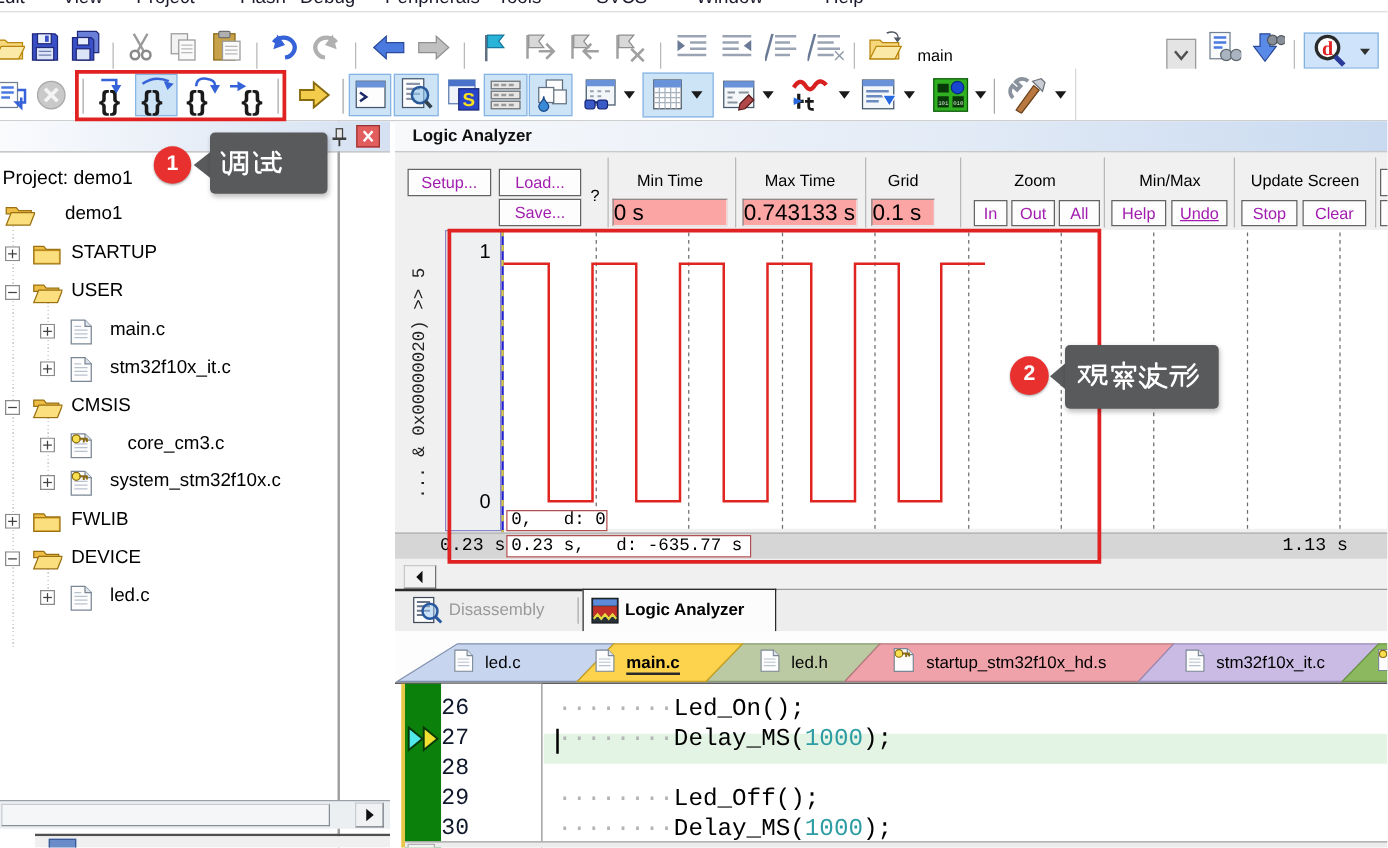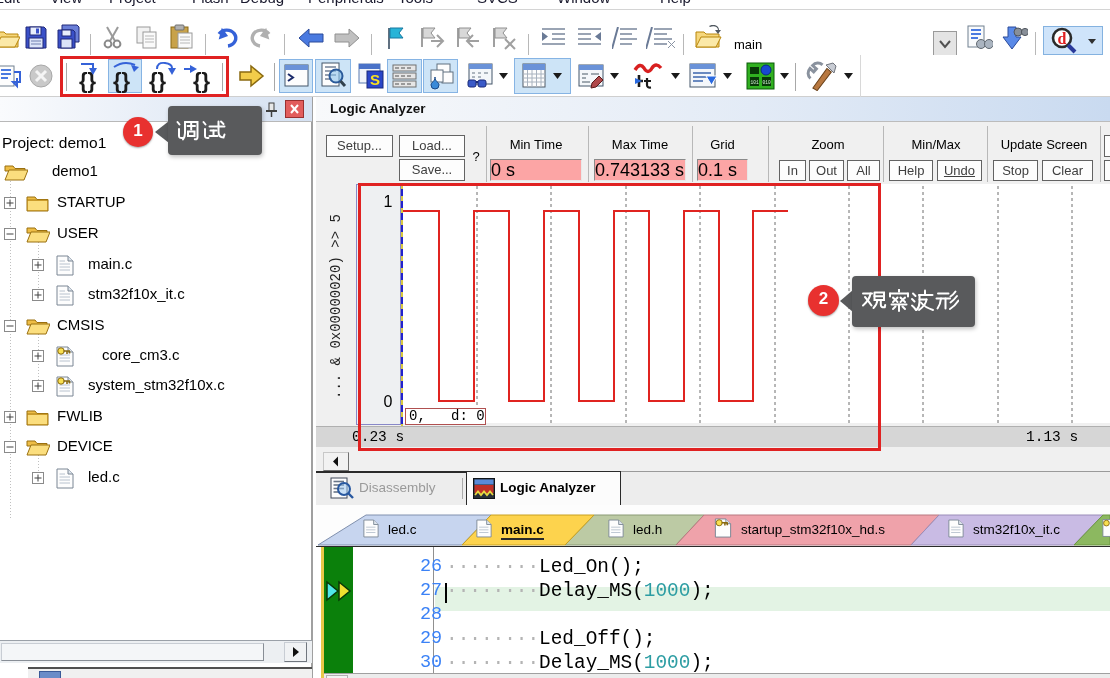--- a/index.html
+++ b/index.html
@@ -1,19 +1,19 @@
 <!DOCTYPE html>
 <html><head>
 <meta charset="utf-8">
 <style>
   html,body{margin:0;padding:0;}
   body{width:1110px;height:678px;overflow:hidden;font-family:"Liberation Sans",sans-serif;background:#fff;position:relative;}
   .abs{position:absolute;}
   .sep1{position:absolute;width:1px;background:#b8b8b8;}
-  .btn{position:absolute;background:#fdfdfd;border:1px solid #636363;font-size:13px;color:#404040;text-align:center;box-sizing:border-box;}
+  .btn{position:absolute;background:#fdfdfd;border:1px solid #636363;font-size:13px;color:#a21caf;text-align:center;box-sizing:border-box;}
   .vbox{position:absolute;background:#fca5a5;border:1px solid #8a8a8a;border-right-color:#e8e8e8;border-bottom-color:#e8e8e8;font-size:18px;color:#000;text-align:left;box-sizing:border-box;}
   .lbl{position:absolute;font-size:13px;color:#000;text-align:center;}
   .mono{font-family:"Liberation Mono",monospace;}
 </style>
 </head>
 <body>
 
 <div class="abs" style="left:0;top:0;width:1110px;height:9px;background:#fff;border-bottom:1px solid #d4d4d4;overflow:hidden;">
   <div class="abs" style="top:-11px;font-size:15px;color:#1a1a2e;white-space:nowrap;">
     <span class="abs" style="left:-6px;">Edit</span>
@@ -415,21 +415,21 @@
     <path d="M10 3 C6 3 3 6 3 10 L8 10 L8 14 L3 14 C3 18 6 21 10 21" fill="none" stroke="#8a929e" stroke-width="3" transform="rotate(42 12 12)"></path>
     <path d="M6 26 L22 8 L26 12 L10 29 Z" fill="#b87840" stroke="#6a4018" transform="rotate(-6 16 18)"></path>
     <path d="M20 4 L27 2 L30 5 L28 12 Z" fill="#c8ccd4" stroke="#70747c"></path>
   </svg>
   <svg class="abs" style="left:843px;top:17px;" width="11" height="9" viewBox="0 0 11 9">
       <path d="M1 1 L5.5 7 L10 1 Z" fill="#1a1a1a"></path>
     </svg>
   <div class="sep1" style="left:860px;top:0px;height:42px;background:#d8d8d8;"></div>
 </div>
 
-<div id="leftpanel" class="abs" style="left:0;top:97px;width:313px;height:581px;background:#fff;border-right:2px solid #a0a0a0;box-sizing:border-box;">
+<div id="leftpanel" class="abs" style="left:0;top:97px;width:272px;height:581px;background:#fff;border-right:2px solid #a0a0a0;box-sizing:border-box;">
 
   <div class="abs" style="left:0;top:0;width:312px;height:25px;background:linear-gradient(to right,#fafbfd,#d5e1f2);border-bottom:1px solid #b8b8b8;box-sizing:border-box;">
     <svg class="abs" style="left:263px;top:4px;" width="16" height="17" viewBox="0 0 16 17">
       <rect x="6" y="2" width="5" height="8" fill="#e8e8e8" stroke="#404040"></rect>
       <line x1="3" y1="10" x2="14" y2="10" stroke="#404040" stroke-width="2"></line>
       <line x1="8.5" y1="10" x2="8.5" y2="16" stroke="#404040" stroke-width="1.5"></line>
     </svg>
     <div class="abs" style="left:285px;top:3px;width:19px;height:18px;background:#e25d5d;border:1px solid #9a3030;box-sizing:border-box;">
       <svg width="17" height="16" viewBox="0 0 17 16">
           <g stroke="#fff" stroke-width="2">
@@ -664,20 +664,21 @@
       <line x1="1" y1="0" x2="1" y2="242" stroke="#2222cc" stroke-width="2"></line>
       <line x1="1" y1="0" x2="1" y2="242" stroke="#d8c840" stroke-width="2" stroke-dasharray="5 7"></line>
       <polyline fill="none" stroke="#e02420" stroke-width="2" points="2,27 38,27 38,217 73,217 73,27 108,27 108,217 143,217 143,27 178,27 178,217 213,217 213,27 248,27 248,217 283,217 283,27 318,27 318,217 352,217 352,27 387,27"></polyline>
     </svg>
 
     <div class="abs" style="left:89px;top:224px;width:81px;height:17px;background:#fff;border:1px solid #b05050;box-sizing:border-box;font-family:'Liberation Mono',monospace;font-size:14px;color:#000;line-height:15px;padding-left:3px;">0,&nbsp;&nbsp;&nbsp;d:&nbsp;0</div>
   </div>
 
   <div class="abs" style="left:0;top:329px;width:794px;height:21px;background:#d6d6d6;border-top:1px solid #b0b0b0;box-sizing:border-box;">
     <div class="abs mono" style="left:36px;top:2px;font-size:14.5px;color:#000;">0.23 s</div>
+    <div class="abs" style="left:89px;top:1px;width:196px;height:18px;background:#fff;border:1px solid #b05050;box-sizing:border-box;font-family:'Liberation Mono',monospace;font-size:14px;color:#000;line-height:16px;padding-left:3px;">0.23&nbsp;s,&nbsp;&nbsp;&nbsp;d:&nbsp;-635.77&nbsp;s</div>
     <div class="abs mono" style="left:710px;top:2px;font-size:14.5px;color:#000;">1.13 s</div>
   </div>
 
   <div class="abs" style="left:0;top:353px;width:794px;height:22px;background:#f0f0f0;">
     <div class="abs" style="left:7px;top:2px;width:26px;height:19px;background:#f2f2f2;border:1px solid #c8c8c8;border-bottom-color:#707070;border-right-color:#707070;box-sizing:border-box;">
       <svg width="24" height="17" viewBox="0 0 24 17">
           <path d="M14 3.5 L9 8.5 L14 13.5 Z" fill="#101010"></path>
         </svg>
     </div>
   </div>
@@ -782,21 +783,21 @@
 
   <svg class="abs" style="left:9px;top:32px;" width="30" height="24" viewBox="0 0 30 24">
     <path d="M2 3 L13 12 L2 21 Z" fill="#50e8e8" stroke="#083808" stroke-width="1.5"></path>
     <path d="M14 3 L25 12 L14 21 Z" fill="#f0e030" stroke="#083808" stroke-width="1.5"></path>
   </svg>
 
   <div class="abs" style="left:37px;top:0;width:81px;height:132px;background:#fff;border-right:1px solid #909090;box-sizing:border-box;"></div>
 
   <div class="abs" style="left:119px;top:40px;width:675px;height:24px;background:#e3f3e4;"></div>
 
-  <div class="abs mono" style="left:37px;top:8px;width:68px;text-align:center;font-size:18.5px;line-height:24px;color:#3b82f6;letter-spacing:0;padding-left:44px;">26<br>27<br>28<br>29<br>30</div>
+  <div class="abs mono" style="left:37px;top:8px;width:68px;text-align:left;font-size:18.5px;line-height:24px;color:#0f172a;letter-spacing:0;">26<br>27<br>28<br>29<br>30</div>
 
   <div class="abs mono" style="left:130px;top:8px;font-size:19.4px;line-height:24px;color:#000;white-space:pre;"><span style="color:#b4b4b4">········</span>Led_On();<br><span style="color:#b4b4b4">········</span>Delay_MS(<span style="color:#2d9da3">1000</span>);<br><br><span style="color:#b4b4b4">········</span>Led_Off();<br><span style="color:#b4b4b4">········</span>Delay_MS(<span style="color:#2d9da3">1000</span>);</div>
 
   <div class="abs" style="left:129px;top:36px;width:1.6px;height:20px;background:#000;"></div>
 
   <div class="abs" style="left:8px;top:126px;width:786px;height:6px;background:#ececec;border-top:1px solid #a0a0a0;box-sizing:border-box;">
     <div class="abs" style="left:2px;top:1px;width:22px;height:8px;background:#f4f4f4;border:1px solid #b0b0b0;box-sizing:border-box;"></div>
   </div>
 </div>
 

